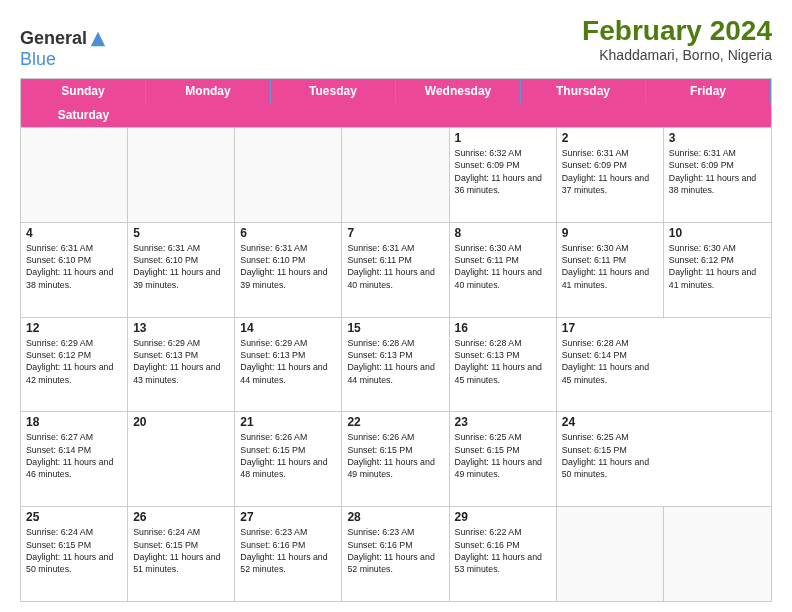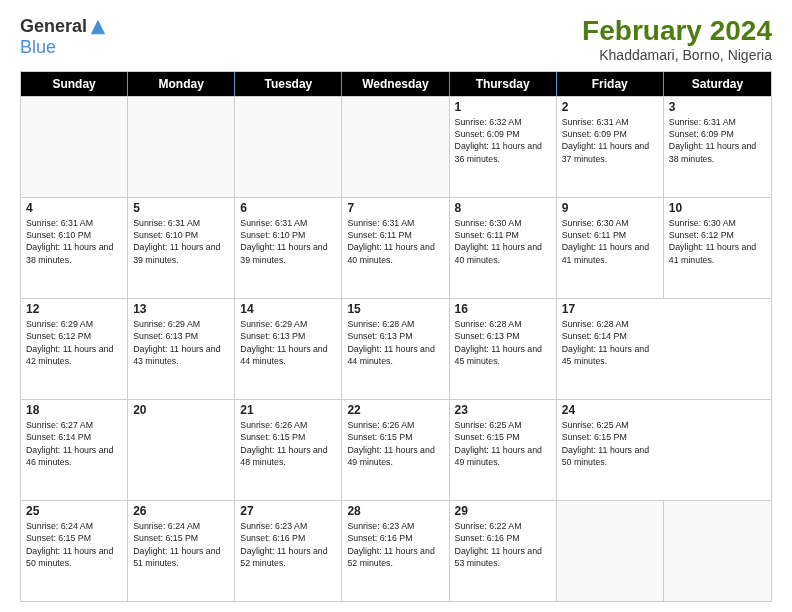--- a/index.html
+++ b/index.html
@@ -24,20 +24,21 @@
       margin-bottom: 8px;
     }
     .logo {
       display: flex;
       flex-direction: column;
       align-items: flex-start;
     }
     .logo-text {
       display: flex;
       align-items: center;
+      margin-top: 12px;
     }
     .logo-general {
       font-size: 18px;
       font-weight: bold;
       color: #333;
     }
     .logo-blue {
       font-size: 18px;
       font-weight: normal;
       color: #4a90d9;
@@ -61,22 +62,22 @@
       color: #444;
     }
     .calendar {
       flex: 1;
       display: flex;
       flex-direction: column;
       border: 1px solid #ccc;
     }
     .cal-header-row {
       display: grid;
-      grid-template-columns: repeat(7, 1fr);
-      background: #000000;
+      grid-template-columns: repeat(6, 1fr);
+      background: #ec4899;
     }
     .cal-header-cell {
       color: #fff;
       font-size: 12px;
       font-weight: bold;
       text-align: center;
       padding: 5px 2px;
       border-right: 1px solid #5a9ad0;
     }
     .cal-header-cell:last-child { border-right: none; }

